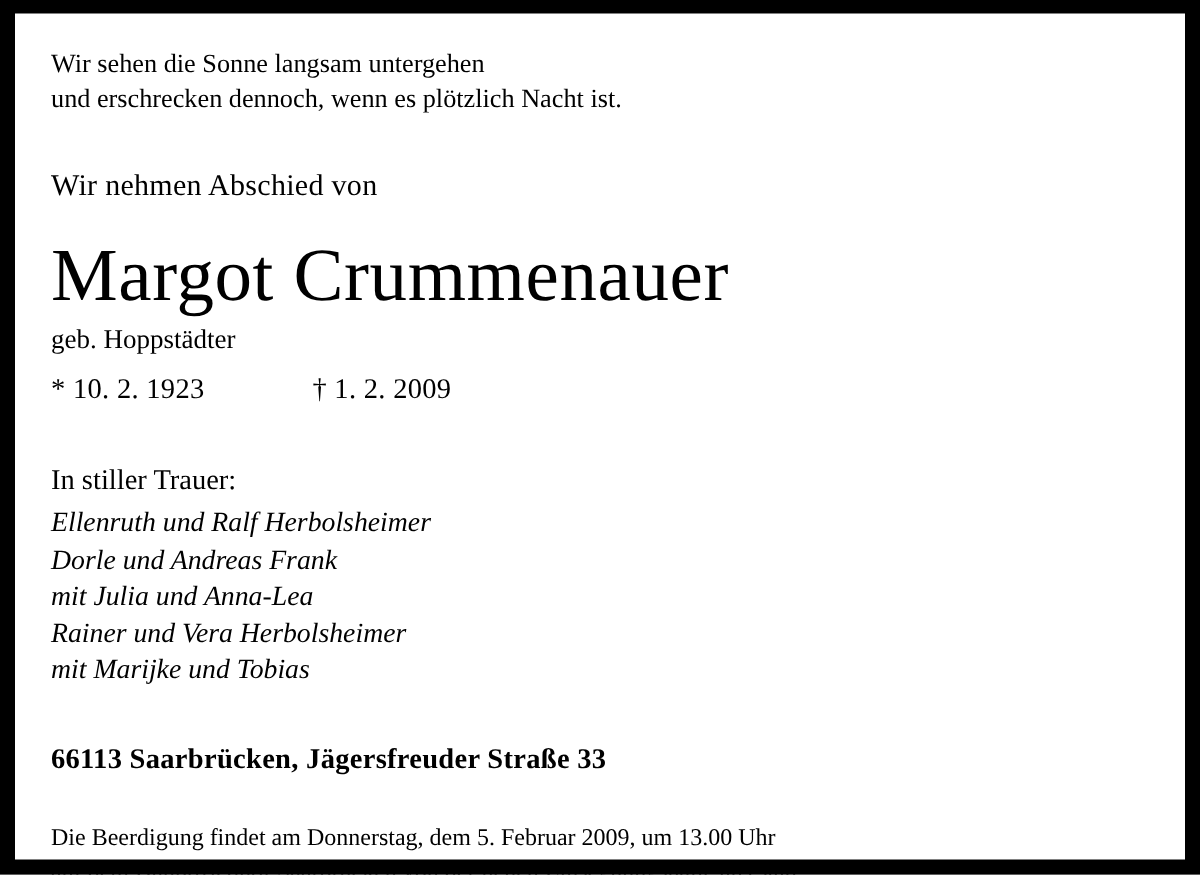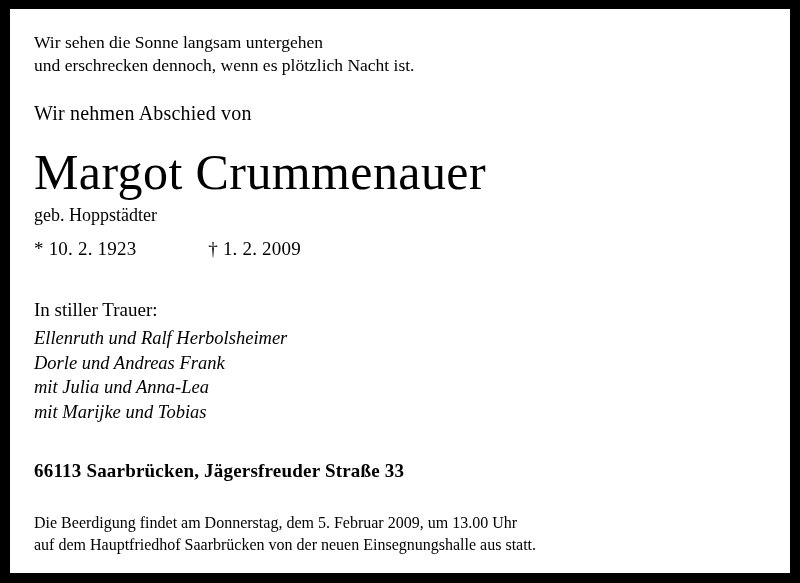--- a/index.html
+++ b/index.html
@@ -36,21 +36,21 @@
     line-height: 1.3;
   }
   .quote-line {
     display: block;
   }
   .quote-author {
     display: block;
   }
   .farewell {
     font-size: 20px;
-    margin-top: 25px;
+    margin-top: 36px;
     letter-spacing: 0.2px;
   }
   .deceased-name {
     font-size: 50px;
     font-weight: normal;
     margin-top: 21px;
     letter-spacing: 0.4px;
     line-height: 1.05;
   }
   .maiden-name {
@@ -122,20 +122,21 @@
       <span class="spacer"></span>
       <span class="death">† 1. 2. 2009</span>
     </div>
 
     <div class="mourning-heading">In stiller Trauer:</div>
 
     <div class="mourners">
       <span class="mourner-line">Ellenruth und Ralf Herbolsheimer</span>
       <span class="mourner-line">Dorle und Andreas Frank</span>
       <span class="mourner-line">mit Julia und Anna-Lea</span>
+      <span class="mourner-line">Rainer und Vera Herbolsheimer</span>
       <span class="mourner-line">mit Marijke und Tobias</span>
     </div>
 
     <div class="address">66113 Saarbrücken, Jägersfreuder Straße 33</div>
 
     <div class="funeral-info">
       <span class="funeral-line">Die Beerdigung findet am Donnerstag, dem 5. Februar 2009, um 13.00 Uhr</span>
       <span class="funeral-line">auf dem Hauptfriedhof Saarbrücken von der neuen Einsegnungshalle aus statt.</span>
     </div>
 

